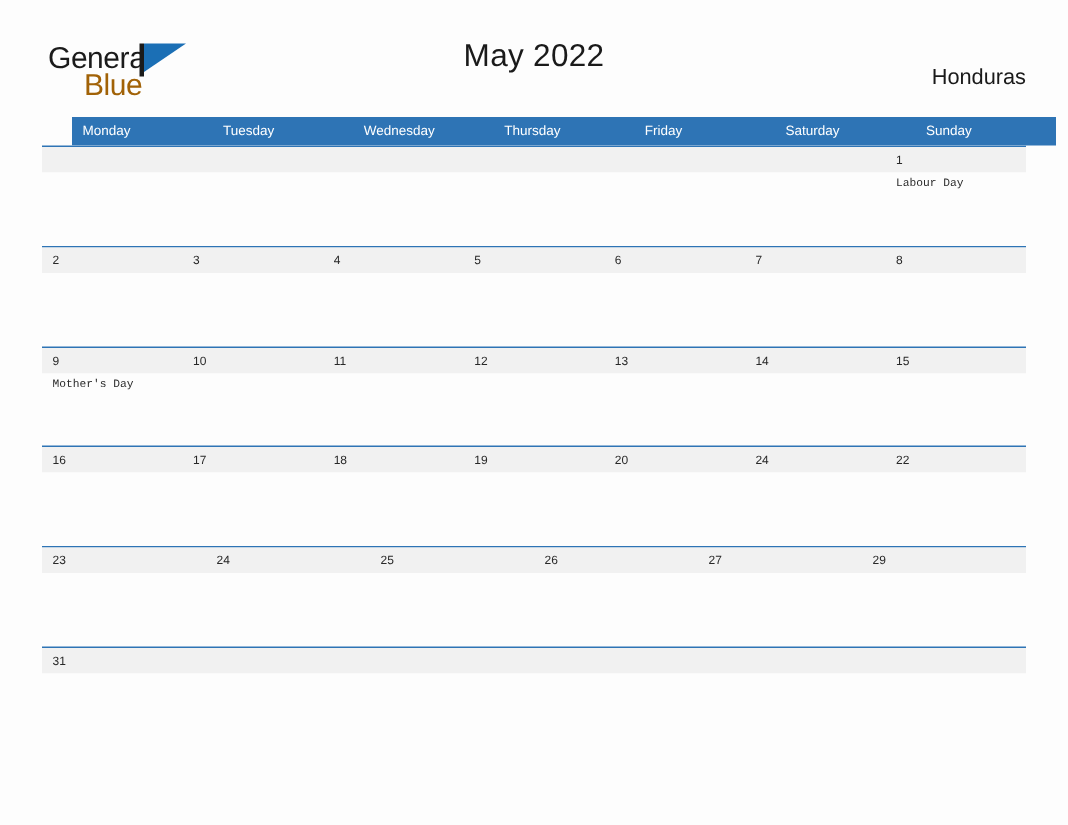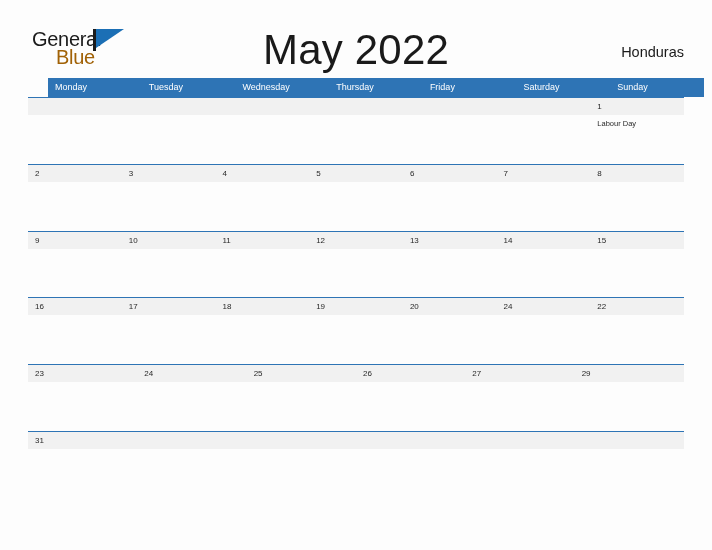--- a/index.html
+++ b/index.html
@@ -74,21 +74,21 @@
     border-left: 28px solid #1b6fb5;
     border-bottom: 19px solid transparent;
   }
 
   .cal-title {
     position: absolute;
     left: 0;
     top: 26px;
     width: 712px;
     text-align: center;
-    font-size: 42px;
+    font-size: 21px;
     color: #1a1a1a;
     letter-spacing: 0.2px;
   }
 
   .country {
     position: absolute;
     right: 28px;
     top: 44px;
     font-size: 14.5px;
     color: #1a1a1a;
@@ -159,20 +159,21 @@
   .event-cell {
     flex: 1 1 0;
     box-sizing: border-box;
     padding-left: 7px;
     padding-top: 3px;
     font-size: 7.5px;
     line-height: 11px;
     color: #2a2a2a;
     white-space: nowrap;
     overflow: hidden;
+    font-family: Liberation Mono, monospace;
   }
 </style>
 </head>
 <body>
 
 <div class="page">
 
   <div class="top-bar">
 
     <div class="logo">
@@ -245,20 +246,21 @@
       <div class="date-band">
         <div class="day-cell">9</div>
         <div class="day-cell">10</div>
         <div class="day-cell">11</div>
         <div class="day-cell">12</div>
         <div class="day-cell">13</div>
         <div class="day-cell">14</div>
         <div class="day-cell">15</div>
       </div>
       <div class="event-band">
+        <div class="event-cell">Mother's Day</div>
         <div class="event-cell"></div>
         <div class="event-cell"></div>
         <div class="event-cell"></div>
         <div class="event-cell"></div>
         <div class="event-cell"></div>
         <div class="event-cell"></div>
       </div>
     </div>
 
     <div class="week-row">

